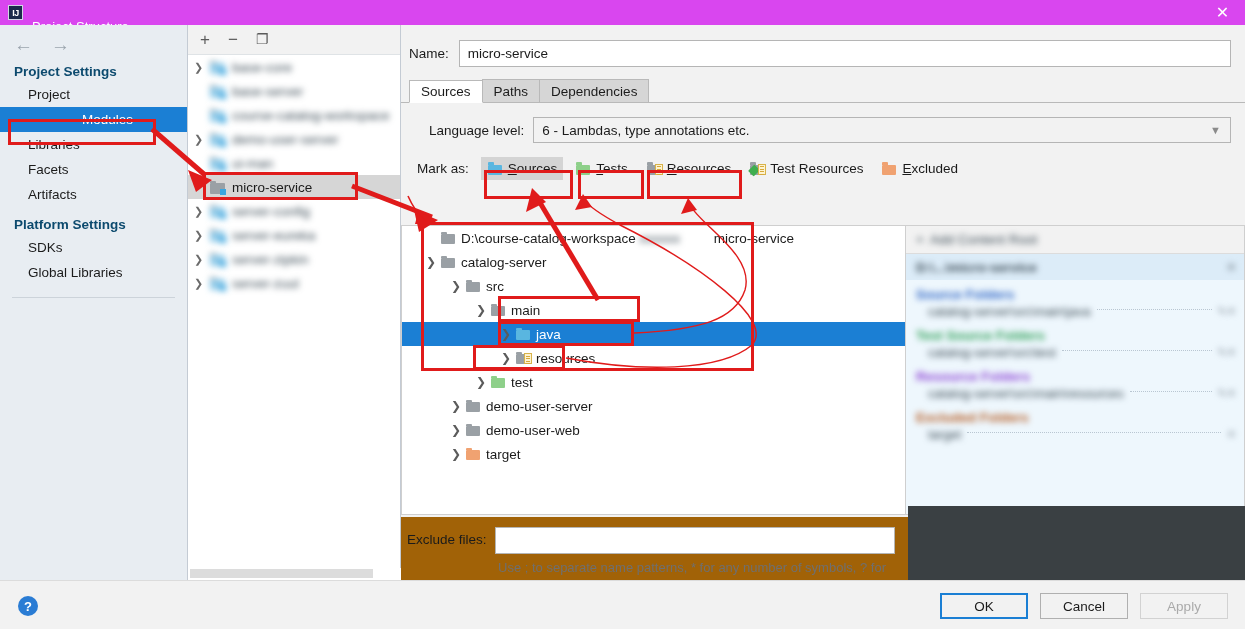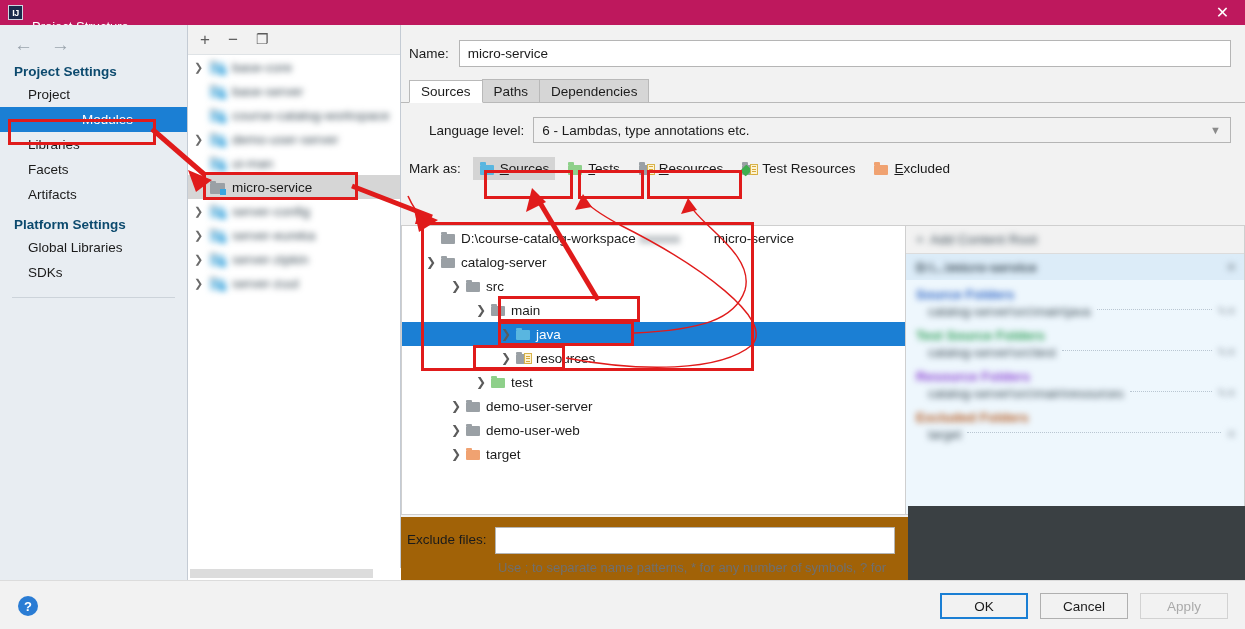--- a/index.html
+++ b/index.html
@@ -6,21 +6,21 @@
   html, body { margin:0; padding:0; }
   body {
     width:1245px; height:629px;
     font-family:"Liberation Sans", sans-serif;
     font-size:13.5px; color:#1b1b1b;
     background:#f2f2f2; overflow:hidden; position:relative;
   }
   
   #titlebar{
     position:absolute; left:0; top:0; width:1245px; height:25px;
-    background:#be185d; display:flex; align-items:center;
+    background:#d946ef; display:flex; align-items:center;
   }
   #titlebar .ij-logo{
     width:15px; height:15px; margin-left:8px; margin-right:9px;
     background:#1b2a4b; border:1px solid #cfd6e2;
     color:#fff; font-size:9px; font-weight:bold;
     display:flex; align-items:center; justify-content:center;
     letter-spacing:-0.5px; font-family:"Liberation Sans", sans-serif;
   }
   #titlebar .title{ color:#ffffff; font-size:13px;margin-top:27px; }
   #titlebar .close{
@@ -118,21 +118,21 @@
   #langselect{
     flex:1; height:26px; background:#f2f2f2; border:1px solid #b5b5b5;
     display:flex; align-items:center; padding-left:8px; position:relative; font-size:13.5px;
   }
   #langselect .chev{
     position:absolute; right:9px; color:#8b8b8b; font-size:11px;
   }
   #markrow{
     display:flex; align-items:center; padding:14px 0 0 8px; gap:0px; font-size:13.5px;
   }
-  #markrow .lbl{ margin-right:12px; }
+  #markrow .lbl{ margin-right:12px;margin-left:8px; }
   .markbtn{
     display:flex; align-items:center; height:23px; padding:0 6px; margin-right:6px;
   }
   .markbtn.pressed{ background:#d4d4d4; }
   .markbtn .txt{ font-size:13.5px; }
   .markbtn .txt u{ text-decoration:underline; }
   .fi{ width:17px; height:14px; position:relative; margin-right:4px; flex:none; }
   .fi .fb{ position:absolute; left:1px; top:3px; width:14px; height:10px; border-radius:1px; }
   .fi .fb:before{
     content:""; position:absolute; left:0; top:-2.5px; width:6px; height:2.5px;
@@ -250,22 +250,22 @@
     </div>
 
     <div class="nav-group-title">Project Settings</div>
     <div class="nav-item">Project</div>
     <div class="nav-item selected">Modules</div>
     <div class="nav-item">Libraries</div>
     <div class="nav-item">Facets</div>
     <div class="nav-item">Artifacts</div>
 
     <div class="nav-group-title">Platform Settings</div>
+    <div class="nav-item">SDKs</div>
     <div class="nav-item">Global Libraries</div>
-    <div class="nav-item">SDKs</div>
 
     <div class="nav-sep"></div>
   </div>
 
   <div id="modulepane">
     <div id="moduletoolbar">
       <span class="tb-icon">+</span>
       <span class="tb-icon">−</span>
       <span class="tb-icon copy">❐</span>
     </div>

